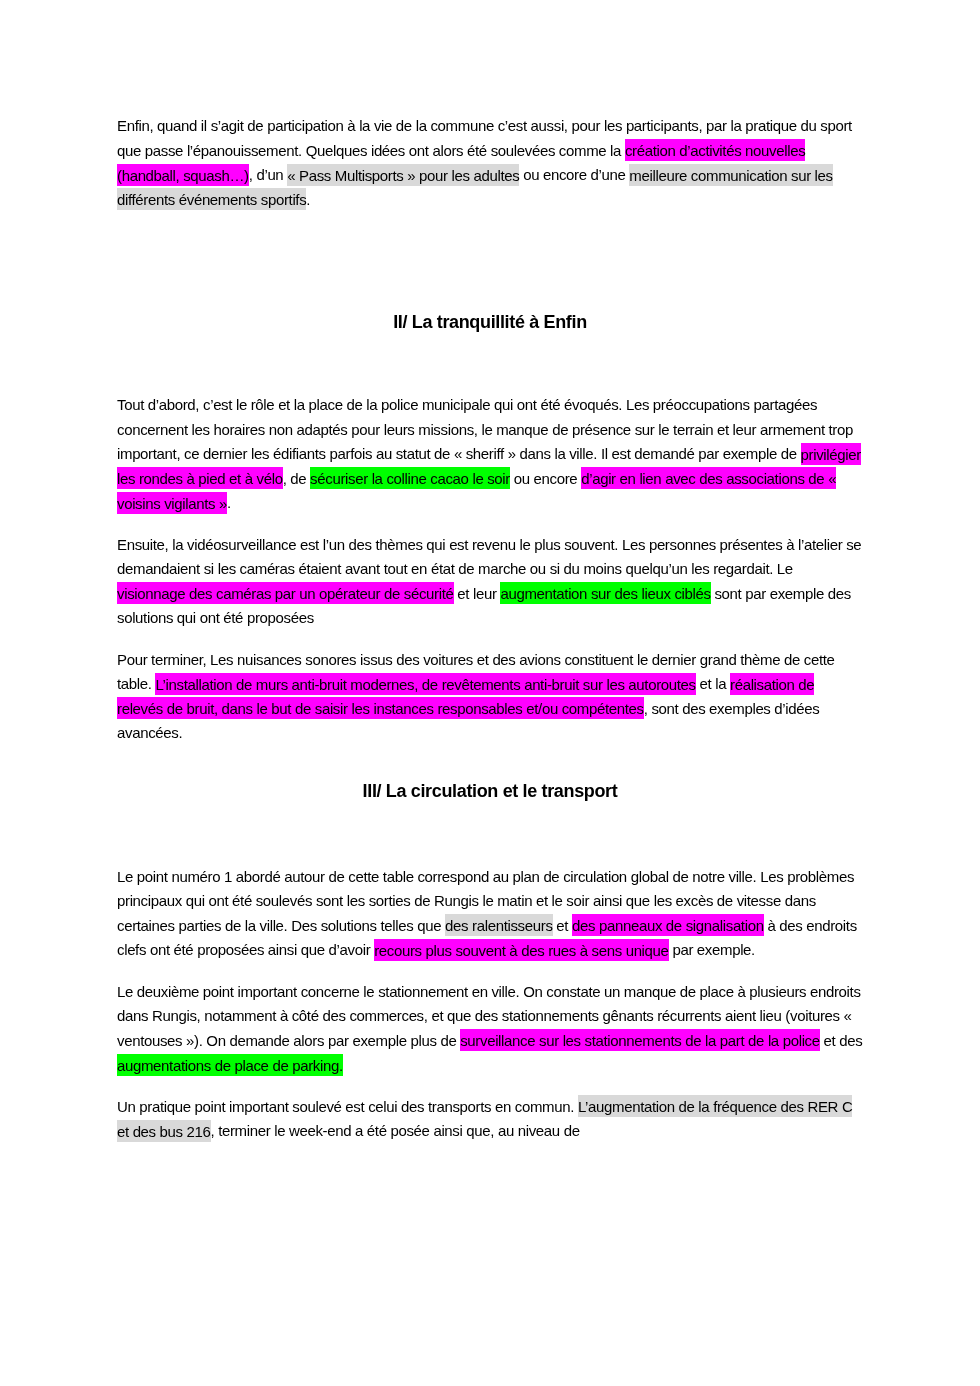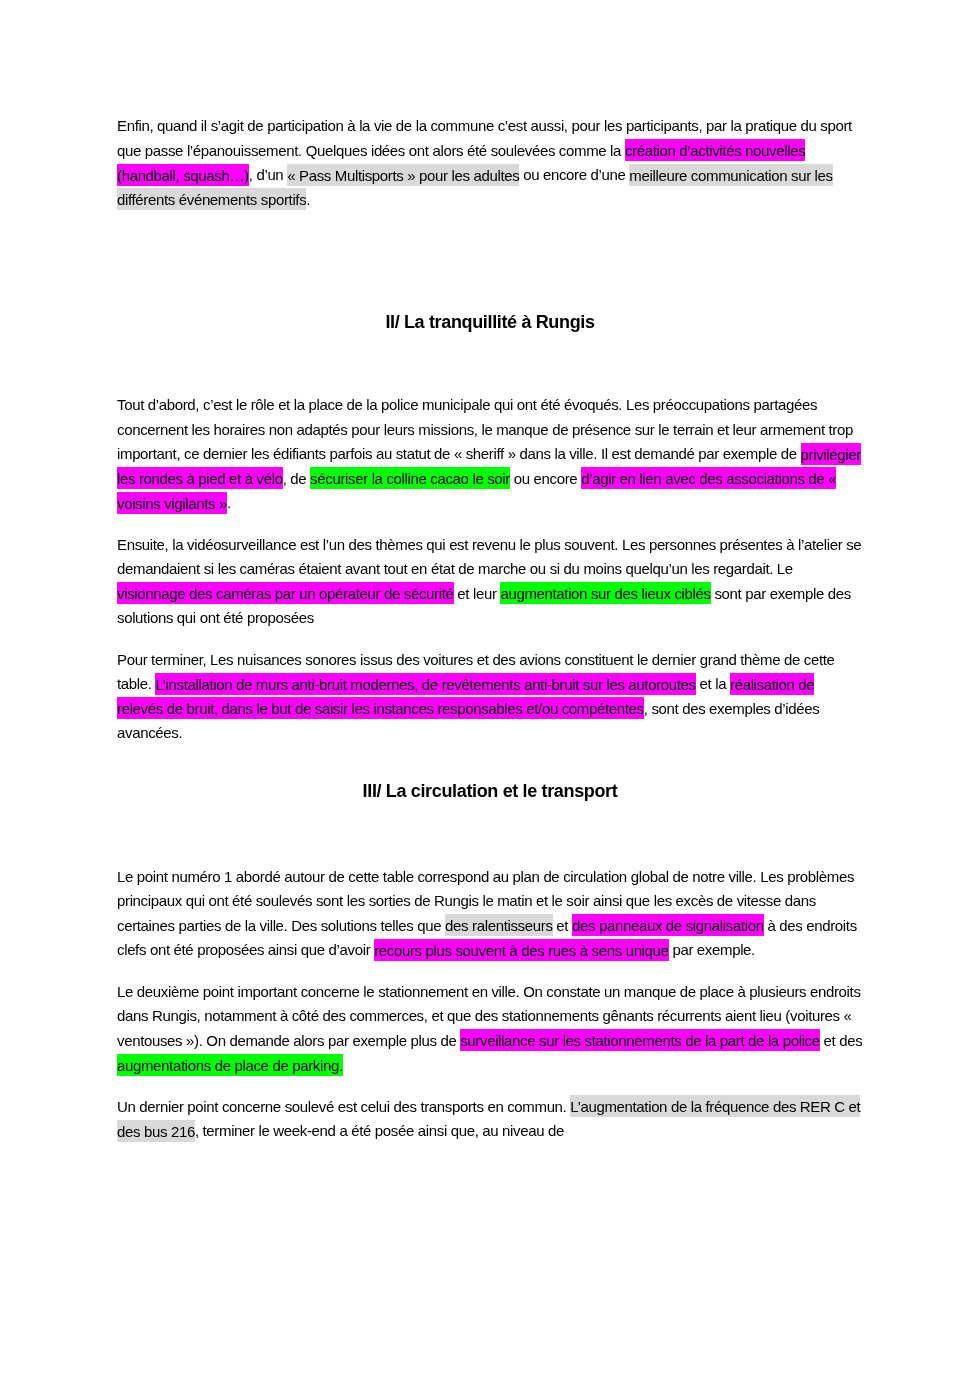--- a/index.html
+++ b/index.html
@@ -37,22 +37,22 @@
   span.hl {
     padding: 2.5px 0;
   }
 </style>
 </head>
 <body>
 
 <div class="page">
   <div class="content" id="doc">
       <p class="para"><span>Enfin, quand il s’agit de participation à la vie de la commune c’est aussi, pour les participants, par la pratique du sport que passe l’épanouissement. Quelques idées ont alors été soulevées comme la </span><span class="hl" style="background-color: rgb(255, 0, 255);">création d’activités nouvelles (handball, squash…)</span><span>, d’un </span><span class="hl" style="background-color: rgb(217, 217, 217);">« Pass Multisports » pour les adultes</span><span> ou encore d’une </span><span class="hl" style="background-color: rgb(217, 217, 217);">meilleure communication sur les différents événements sportifs</span><span>.</span></p>
-      <h2 class="hd">II/ La tranquillité à Rungis</h2>
+      <h2 class="hd">II/ La tranquillité à Enfin</h2>
       <p class="para"><span>Tout d’abord, c’est le rôle et la place de la police municipale qui ont été évoqués. Les préoccupations partagées concernent les horaires non adaptés pour leurs missions, le manque de présence sur le terrain et leur armement trop important, ce dernier les édifiants parfois au statut de « sheriff » dans la ville. Il est demandé par exemple de </span><span class="hl" style="background-color: rgb(255, 0, 255);">privilégier les rondes à pied et à vélo</span><span>, de </span><span class="hl" style="background-color: rgb(0, 255, 0);">sécuriser la colline cacao le soir</span><span> ou encore </span><span class="hl" style="background-color: rgb(255, 0, 255);">d’agir en lien avec des associations de « voisins vigilants »</span><span>.</span></p>
       <p class="para"><span>Ensuite, la vidéosurveillance est l’un des thèmes qui est revenu le plus souvent. Les personnes présentes à l’atelier se demandaient si les caméras étaient avant tout en état de marche ou si du moins quelqu’un les regardait. Le </span><span class="hl" style="background-color: rgb(255, 0, 255);">visionnage des caméras par un opérateur de sécurité</span><span> et leur </span><span class="hl" style="background-color: rgb(0, 255, 0);">augmentation sur des lieux ciblés</span><span> sont par exemple des solutions qui ont été proposées</span></p>
       <p class="para"><span>Pour terminer, Les nuisances sonores issus des voitures et des avions constituent le dernier grand thème de cette table. </span><span class="hl" style="background-color: rgb(255, 0, 255);">L’installation de murs anti-bruit modernes, de revêtements anti-bruit sur les autoroutes</span><span> et la </span><span class="hl" style="background-color: rgb(255, 0, 255);">réalisation de relevés de bruit, dans le but de saisir les instances responsables et/ou compétentes</span><span>, sont des exemples d’idées avancées.</span></p>
       <h2 class="hd">III/ La circulation et le transport</h2>
       <p class="para"><span>Le point numéro 1 abordé autour de cette table correspond au plan de circulation global de notre ville. Les problèmes principaux qui ont été soulevés sont les sorties de Rungis le matin et le soir ainsi que les excès de vitesse dans certaines parties de la ville. Des solutions telles que </span><span class="hl" style="background-color: rgb(217, 217, 217);">des ralentisseurs</span><span> et </span><span class="hl" style="background-color: rgb(255, 0, 255);">des panneaux de signalisation</span><span> à des endroits clefs ont été proposées ainsi que d’avoir </span><span class="hl" style="background-color: rgb(255, 0, 255);">recours plus souvent à des rues à sens unique</span><span> par exemple.</span></p>
       <p class="para"><span>Le deuxième point important concerne le stationnement en ville. On constate un manque de place à plusieurs endroits dans Rungis, notamment à côté des commerces, et que des stationnements gênants récurrents aient lieu (voitures « ventouses »). On demande alors par exemple plus de </span><span class="hl" style="background-color: rgb(255, 0, 255);">surveillance sur les stationnements de la part de la police</span><span> et des </span><span class="hl" style="background-color: rgb(0, 255, 0);">augmentations de place de parking.</span></p>
-      <p class="para"><span>Un dernier point concerne soulevé est celui des transports en commun. </span><span class="hl" style="background-color: rgb(217, 217, 217);">L’augmentation de la fréquence des RER C et des bus 216</span><span>, terminer le week-end a été posée ainsi que, au niveau de</span></p>
+      <p class="para"><span>Un pratique point important soulevé est celui des transports en commun. </span><span class="hl" style="background-color: rgb(217, 217, 217);">L’augmentation de la fréquence des RER C et des bus 216</span><span>, terminer le week-end a été posée ainsi que, au niveau de</span></p>
     </div>
 </div>
 
 </body></html>

